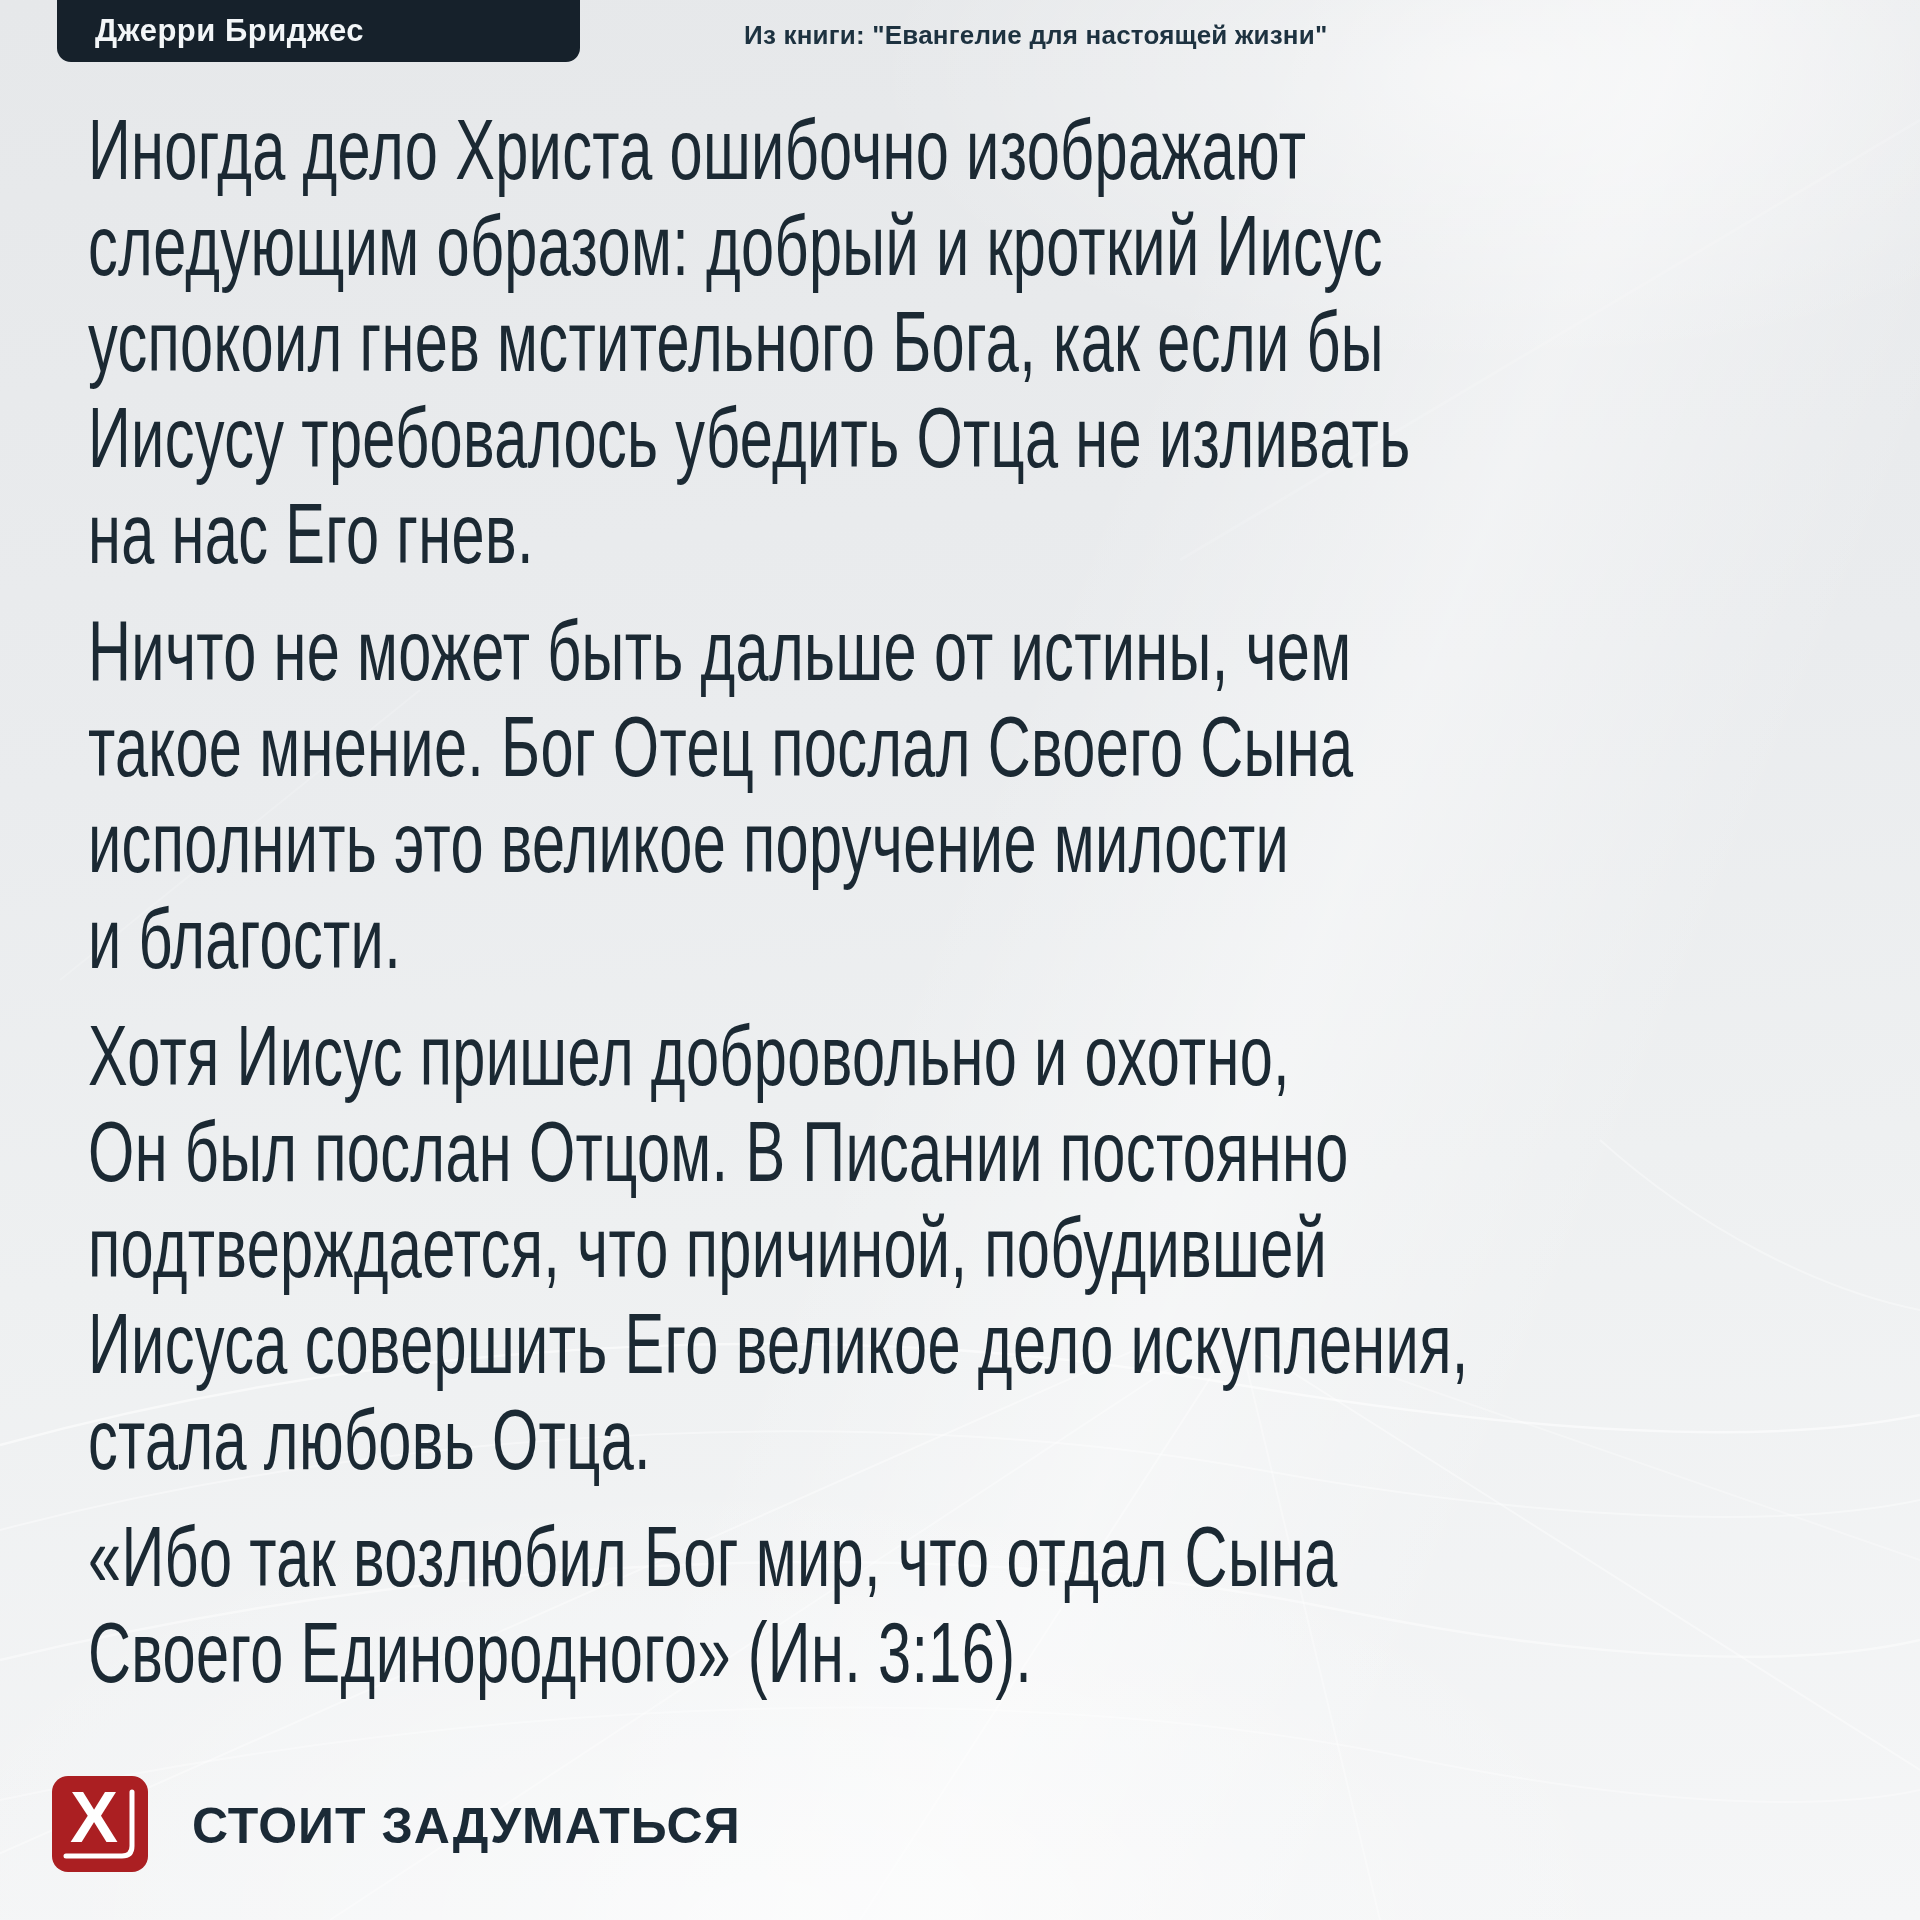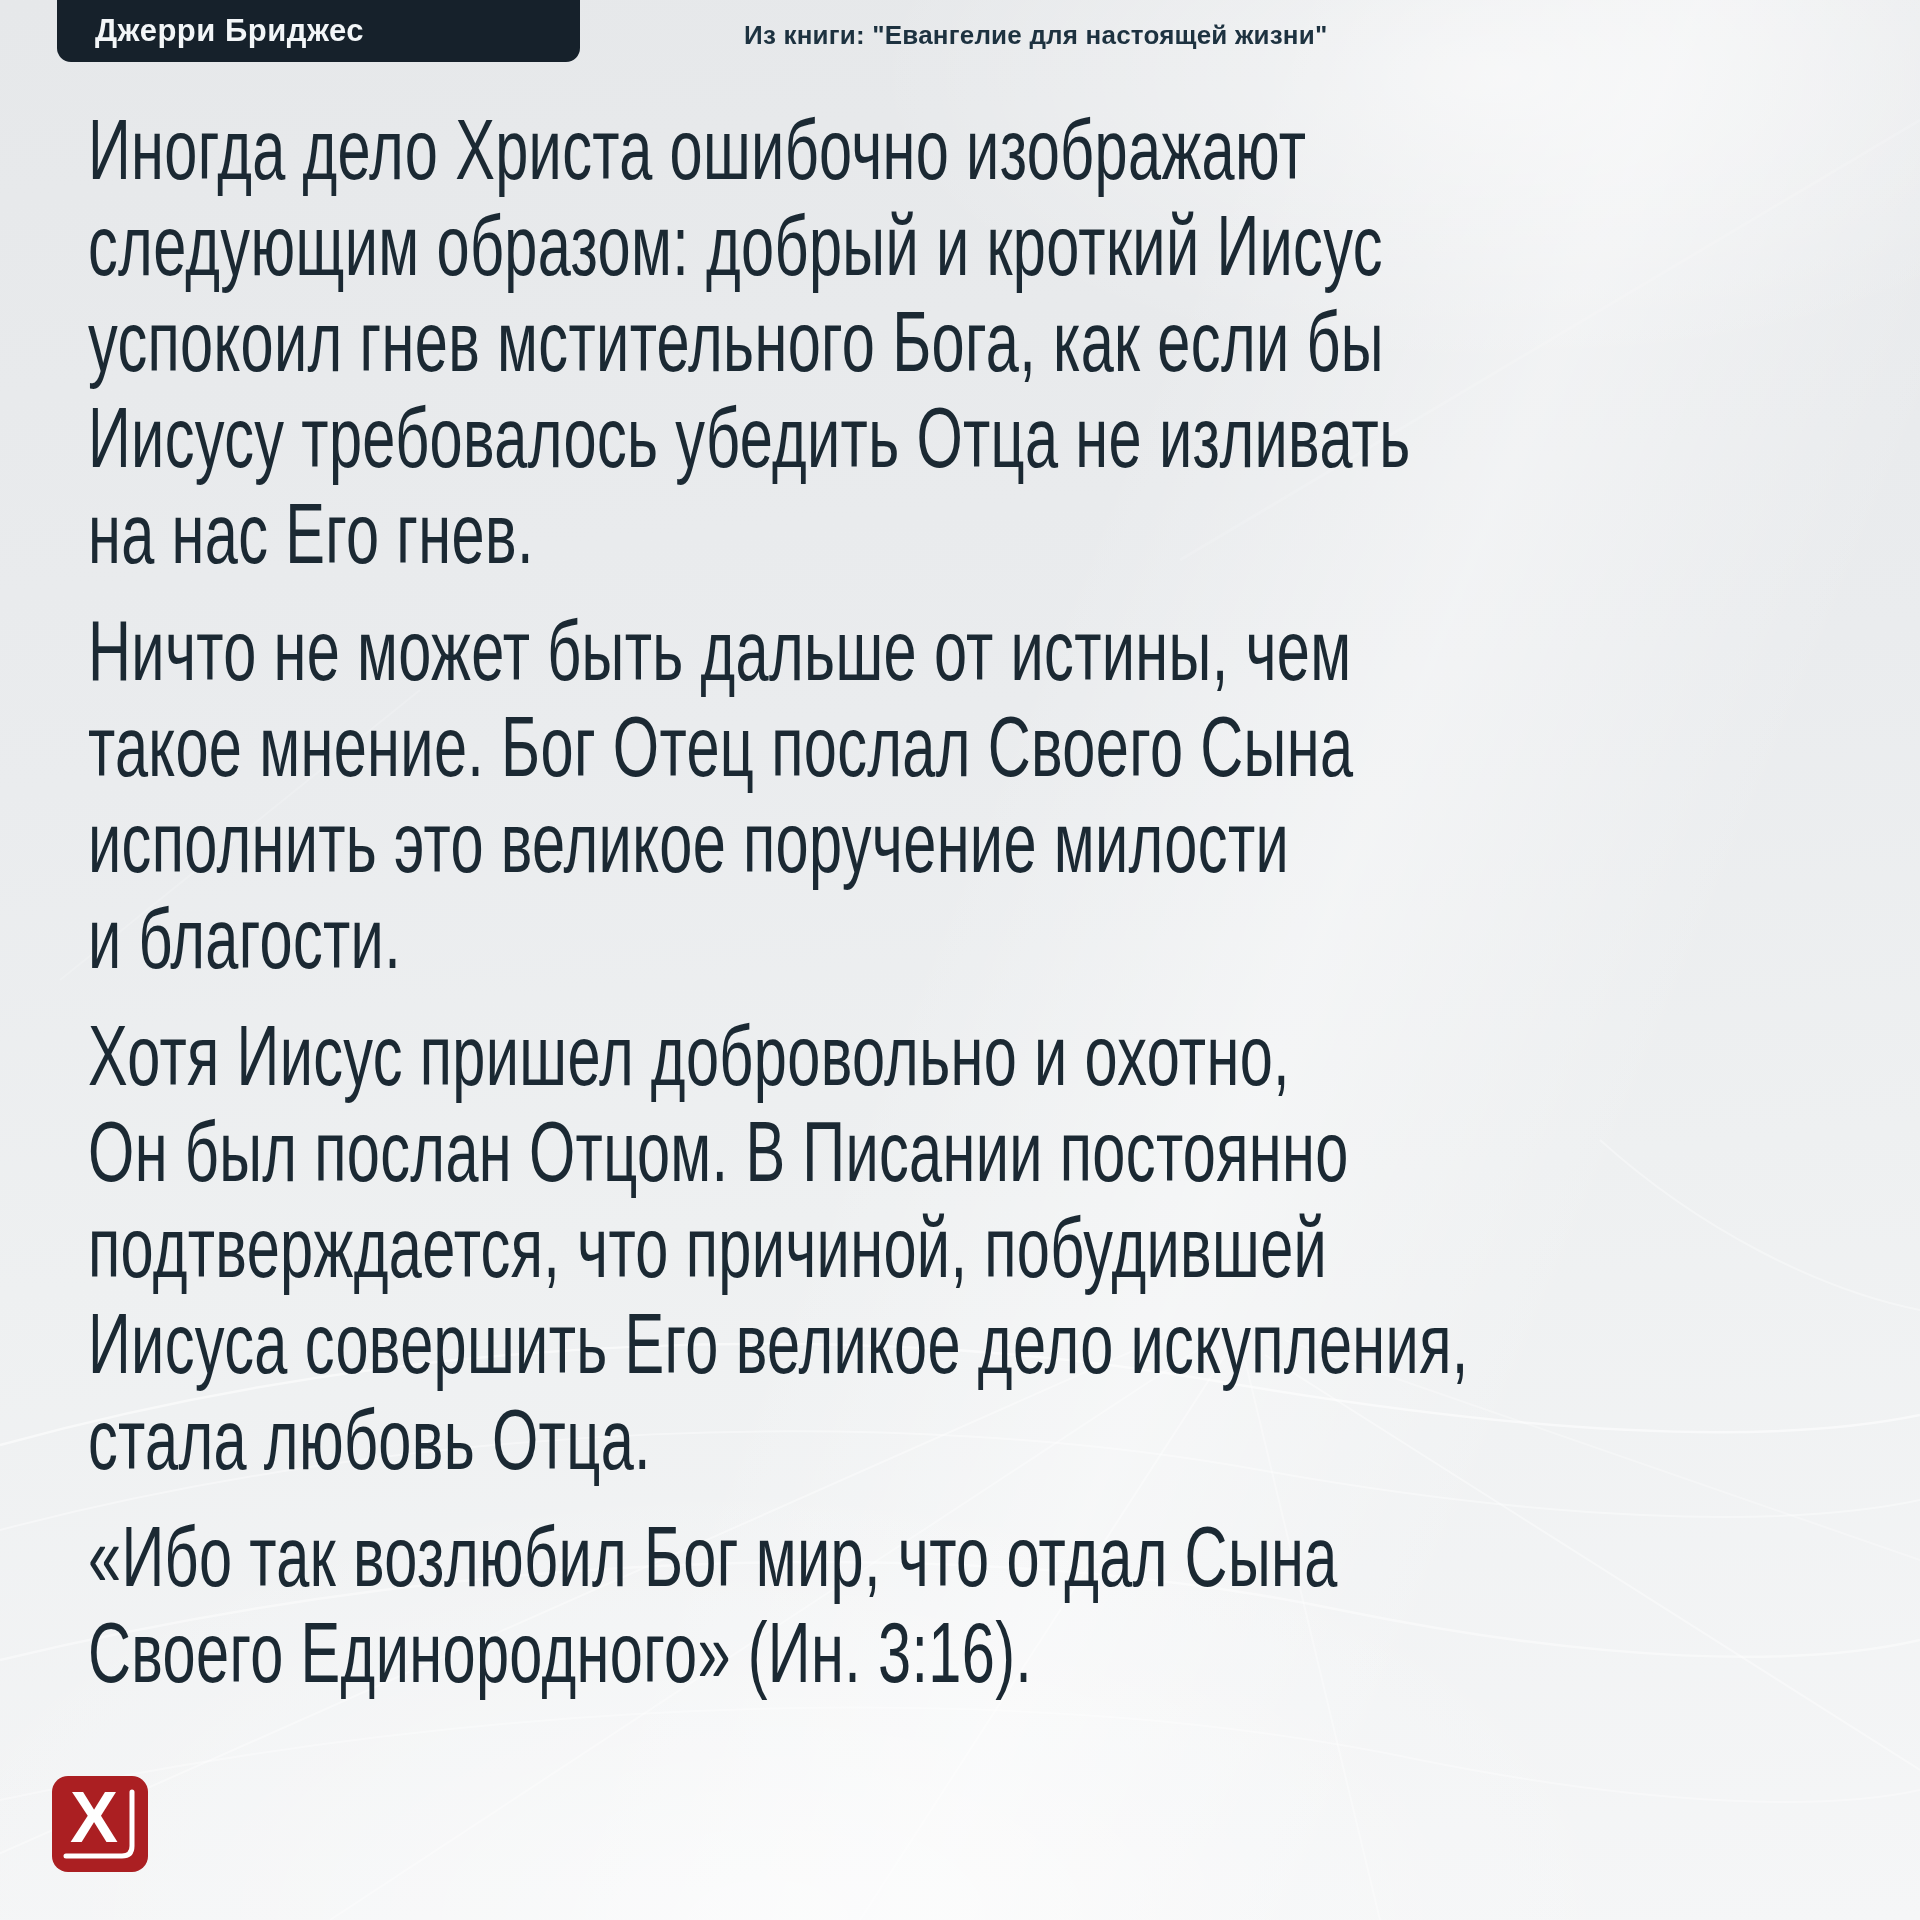--- a/index.html
+++ b/index.html
@@ -107,15 +107,16 @@
     <p>«Ибо так возлюбил Бог мир, что отдал Сына
 Своего Единородного» (Ин. 3:16).</p>
   </div>
 
   <div class="footer">
     <svg class="logo" viewBox="0 0 96 96" xmlns="http://www.w3.org/2000/svg" aria-hidden="true">
       <rect x="0" y="0" width="96" height="96" rx="16" fill="#ab1f22"></rect>
       <text x="42" y="66" font-family="Liberation Sans, sans-serif" font-size="72" font-weight="800" fill="#ffffff" text-anchor="middle">X</text>
       <path d="M14,80 L70,80 Q80,80 80,70 L80,16" fill="none" stroke="#ffffff" stroke-width="5" stroke-linecap="round"></path>
     </svg>
+    <div class="brand-text">СТОИТ ЗАДУМАТЬСЯ</div>
   </div>
 
 </div>
 
 </body></html>

